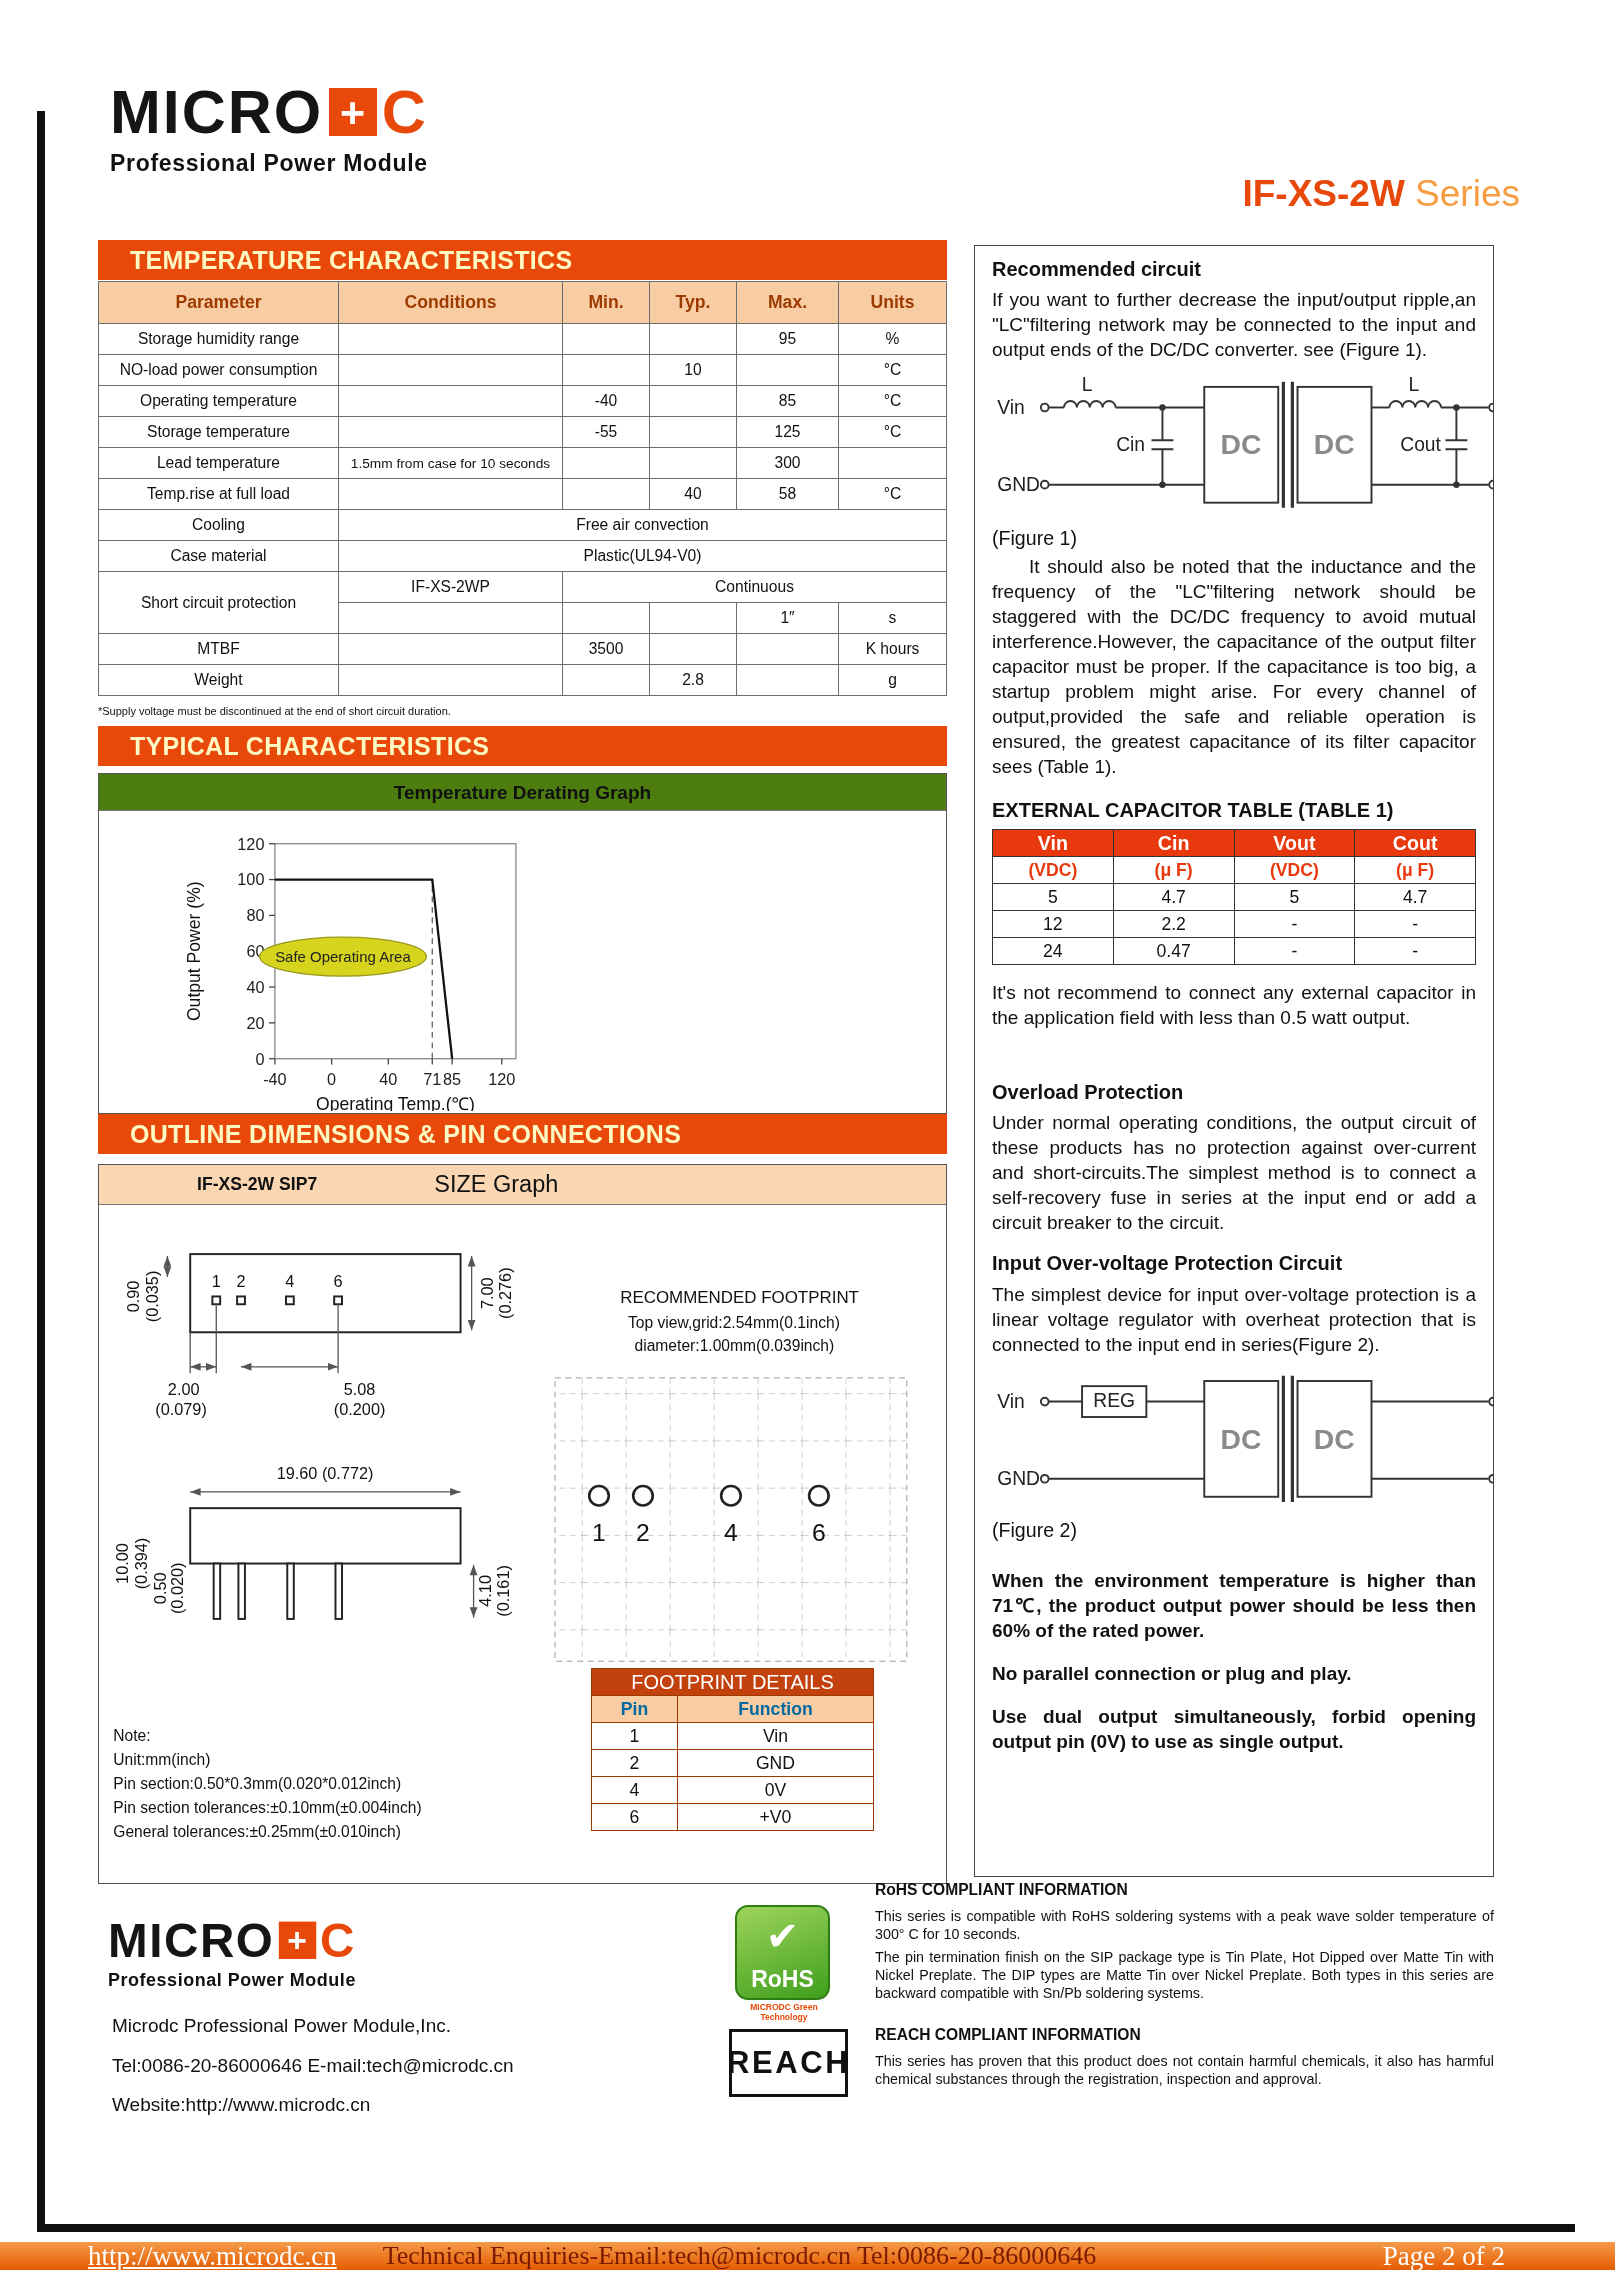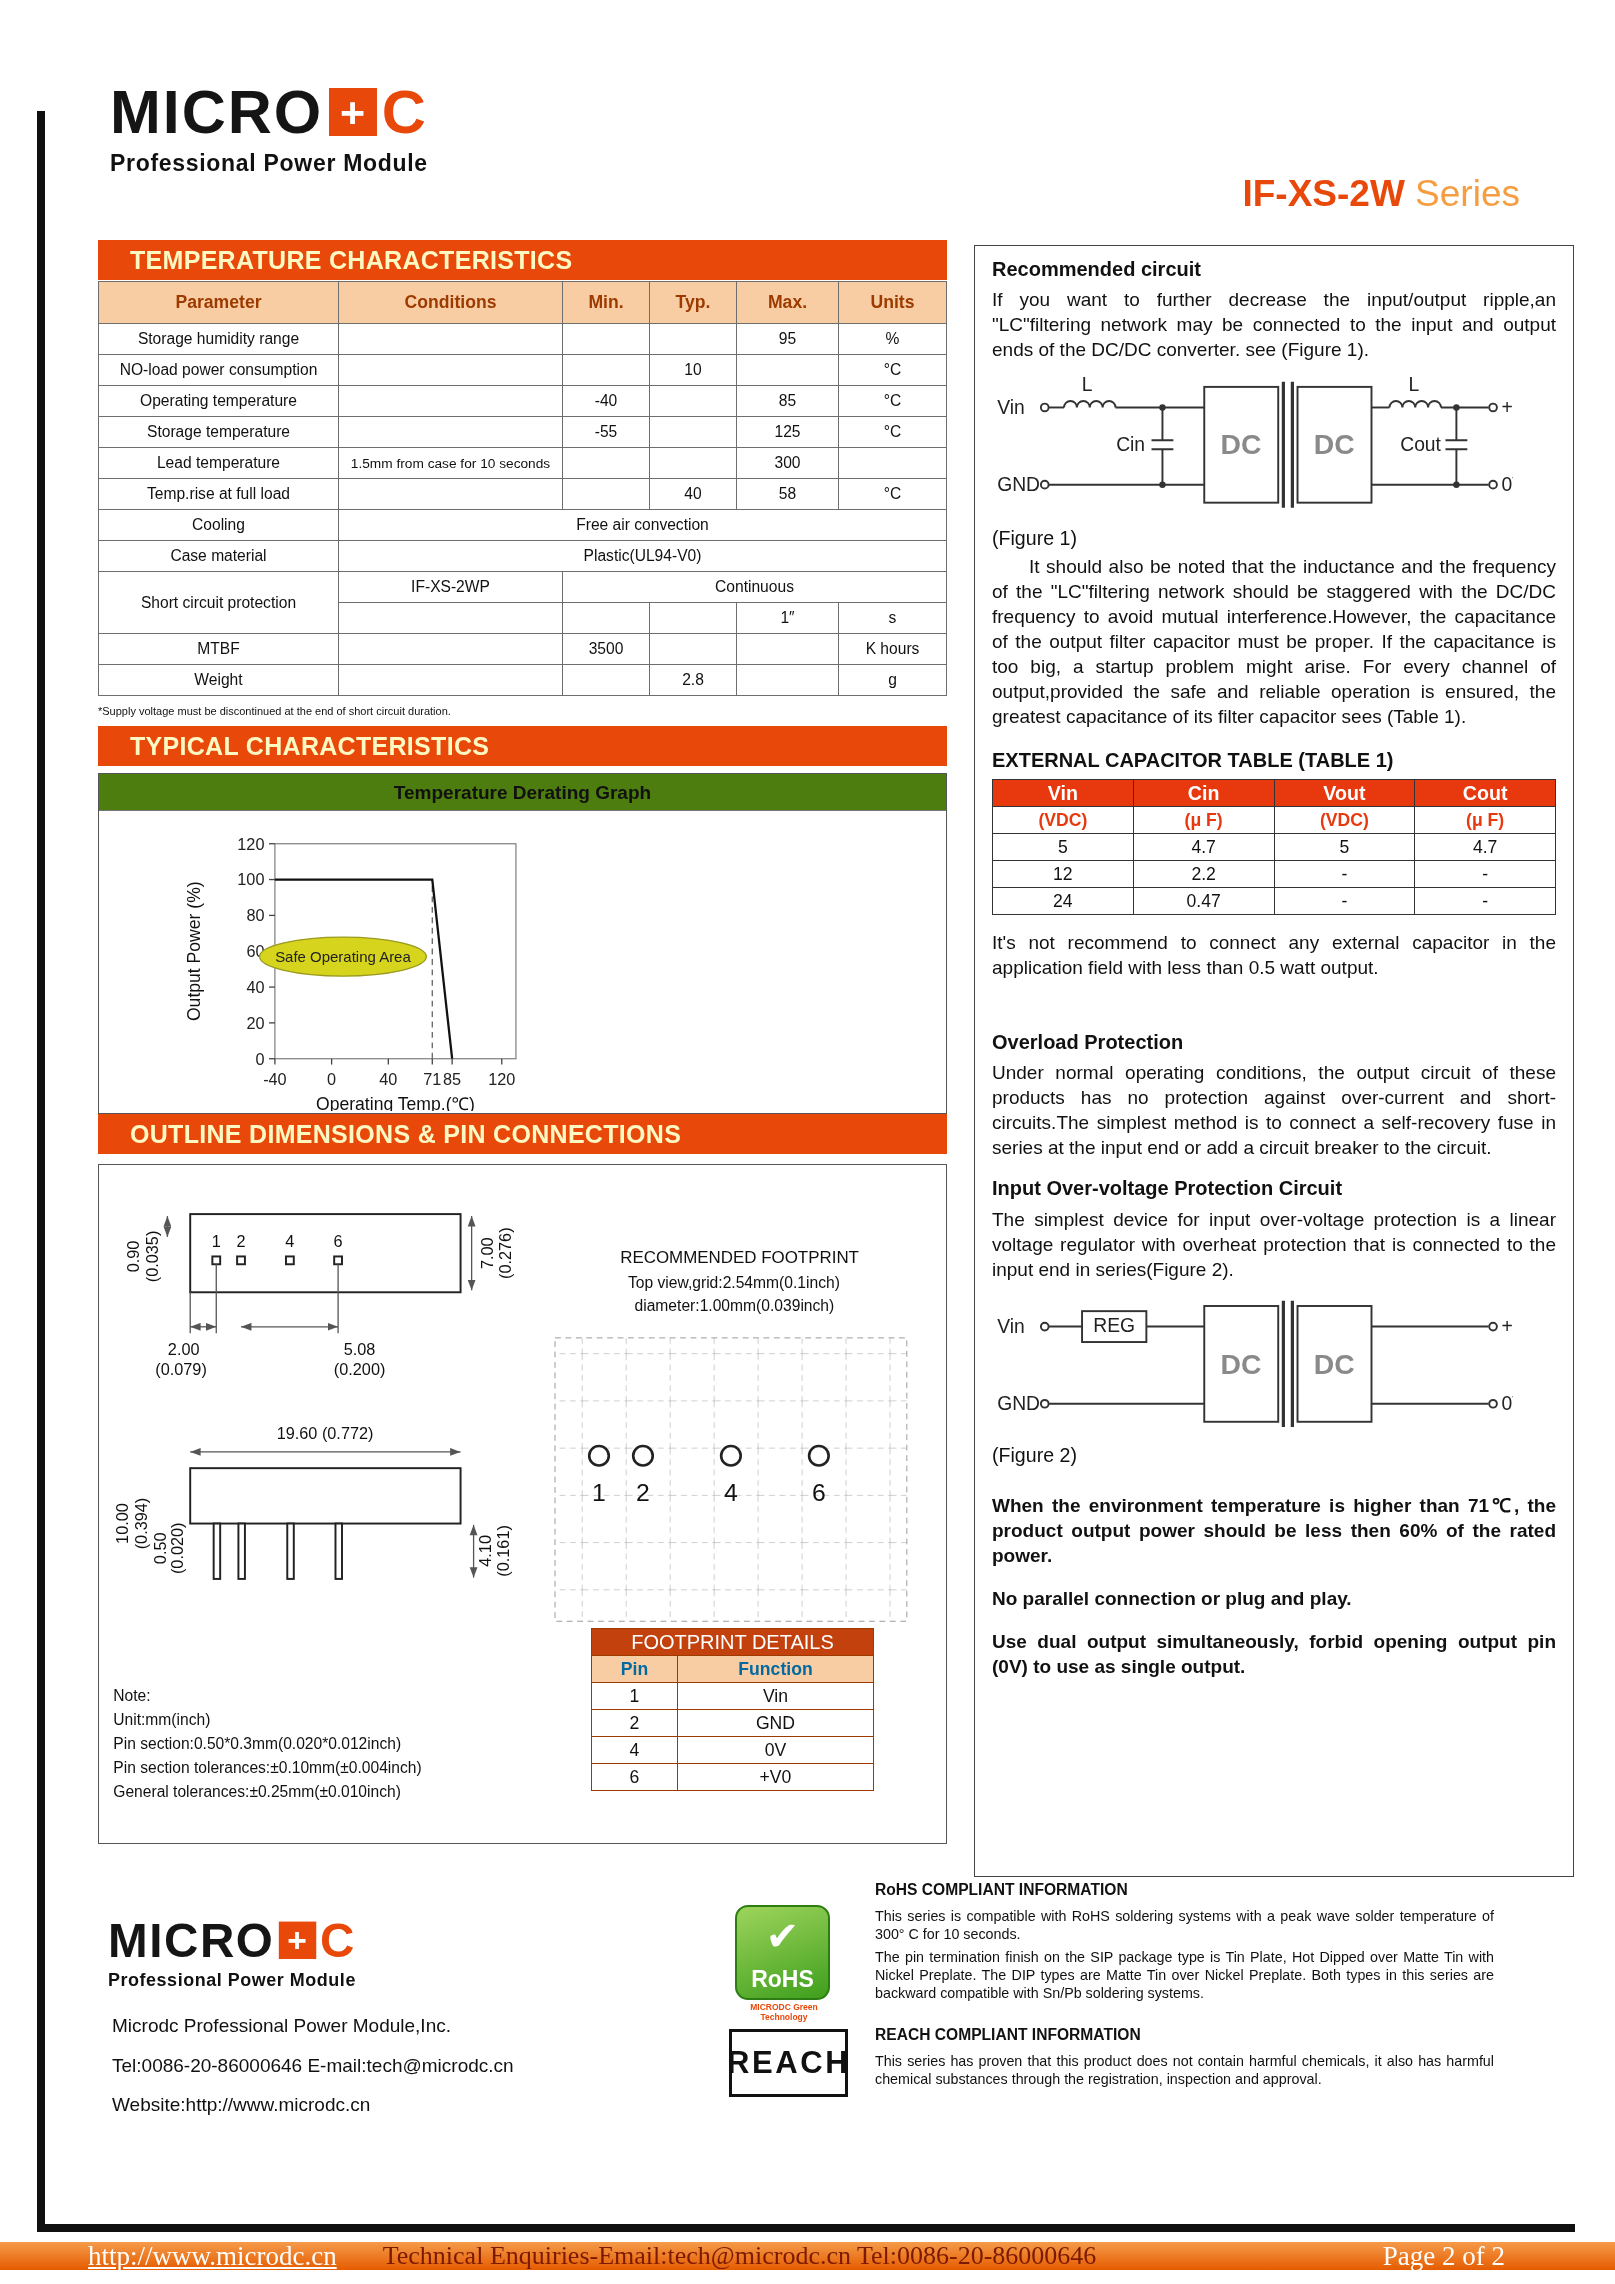--- a/index.html
+++ b/index.html
@@ -38,21 +38,21 @@
   .sub-left{font-weight:bold;font-size:17.6px;margin-left:98px}
   .sub-right{font-size:23.5px;margin-left:117px}
   .draw-area{position:relative;height:678px;background:#fff}
   .notes{position:absolute;left:14.3px;top:519px;font-size:15.6px;line-height:24px}
   .fp-table{position:absolute;left:492px;top:463px;width:282px;border-collapse:collapse;table-layout:fixed;text-align:center;font-size:17.6px}
   .fp-table td{border:1.3px solid #9c3a00;height:27px}
   .fp-title{background:#c2410c;color:#fff;font-weight:normal;font-size:20px;height:31px}
   .fp-sub td{background:#f9cda4;color:#0369a1;font-weight:bold}
 
   
-  .rcol{position:absolute;left:974px;top:245px;width:600px;height:1632px;border:1.3px solid #444;padding:10.4px 17px 6.5px 17px;overflow:hidden}
+  .rcol{position:absolute;left:974px;top:245px;width:520px;height:1632px;border:1.3px solid #444;padding:10.4px 17px 6.5px 17px;overflow:hidden}
   .rcol h3{font-size:20px;font-weight:bold;margin:17px 0 6.5px 0}
   .rcol h3.first{margin-top:1.3px}
   .rcol p{font-size:19px;line-height:25px;text-align:justify;margin-bottom:7.8px}
   .ind{text-indent:37px}
   .cap-h{font-size:20px;font-weight:bold;margin:19.6px 0 7.8px 0}
   .cap-table{width:100%;border-collapse:collapse;table-layout:fixed;text-align:center;font-size:17.6px;margin-bottom:14.3px}
   .cap-table td{border:1.3px solid #333;height:27px}
   .cap-table .hdr td{background:#e8380d;color:#fff;font-weight:bold;font-size:19.6px}
   .cap-table .sub td{color:#e8380d;font-weight:bold}
   .gap-big{margin-top:51px !important}
@@ -259,20 +259,24 @@
           <polyline points="270,105 511.5882352941177,105 542.0588235294117,380" fill="none" stroke="#111" stroke-width="3.5"></polyline>
           <ellipse cx="374.47058823529414" cy="223.25" rx="128" ry="30" fill="#d7d41d" stroke="#9a9a20" stroke-width="2"></ellipse>
           <text x="374.47058823529414" y="231.25" text-anchor="middle" font-size="23" fill="#222">Safe Operating Area</text>
           <text x="455" y="458" text-anchor="middle" font-size="27" fill="#111">Operating Temp.(℃)</text>
           <text text-anchor="middle" font-size="27" fill="#111" transform="translate(155 215) rotate(-90)">Output Power (%)</text>
         </svg>
     </div>
 
     <div class="sec-bar">OUTLINE DIMENSIONS &amp; PIN CONNECTIONS</div>
     <div class="outline-box">
+      <div class="outline-sub">
+        <span class="sub-left">IF-XS-2W SIP7</span>
+        <span class="sub-right">SIZE Graph</span>
+      </div>
       <div class="draw-area">
         <svg width="843" height="678" viewBox="0 0 1294 1040">
           <defs>
             <marker id="ar" markerWidth="10" markerHeight="8" refX="8" refY="3" orient="auto">
                 <path d="M0,0L8,3L0,6z" fill="#555"></path>
               </marker>
             <marker id="al" markerWidth="10" markerHeight="8" refX="0" refY="3" orient="auto">
                 <path d="M8,0L0,3L8,6z" fill="#555"></path>
               </marker>
             <pattern id="grid" width="67.5" height="72.5" patternUnits="userSpaceOnUse">

